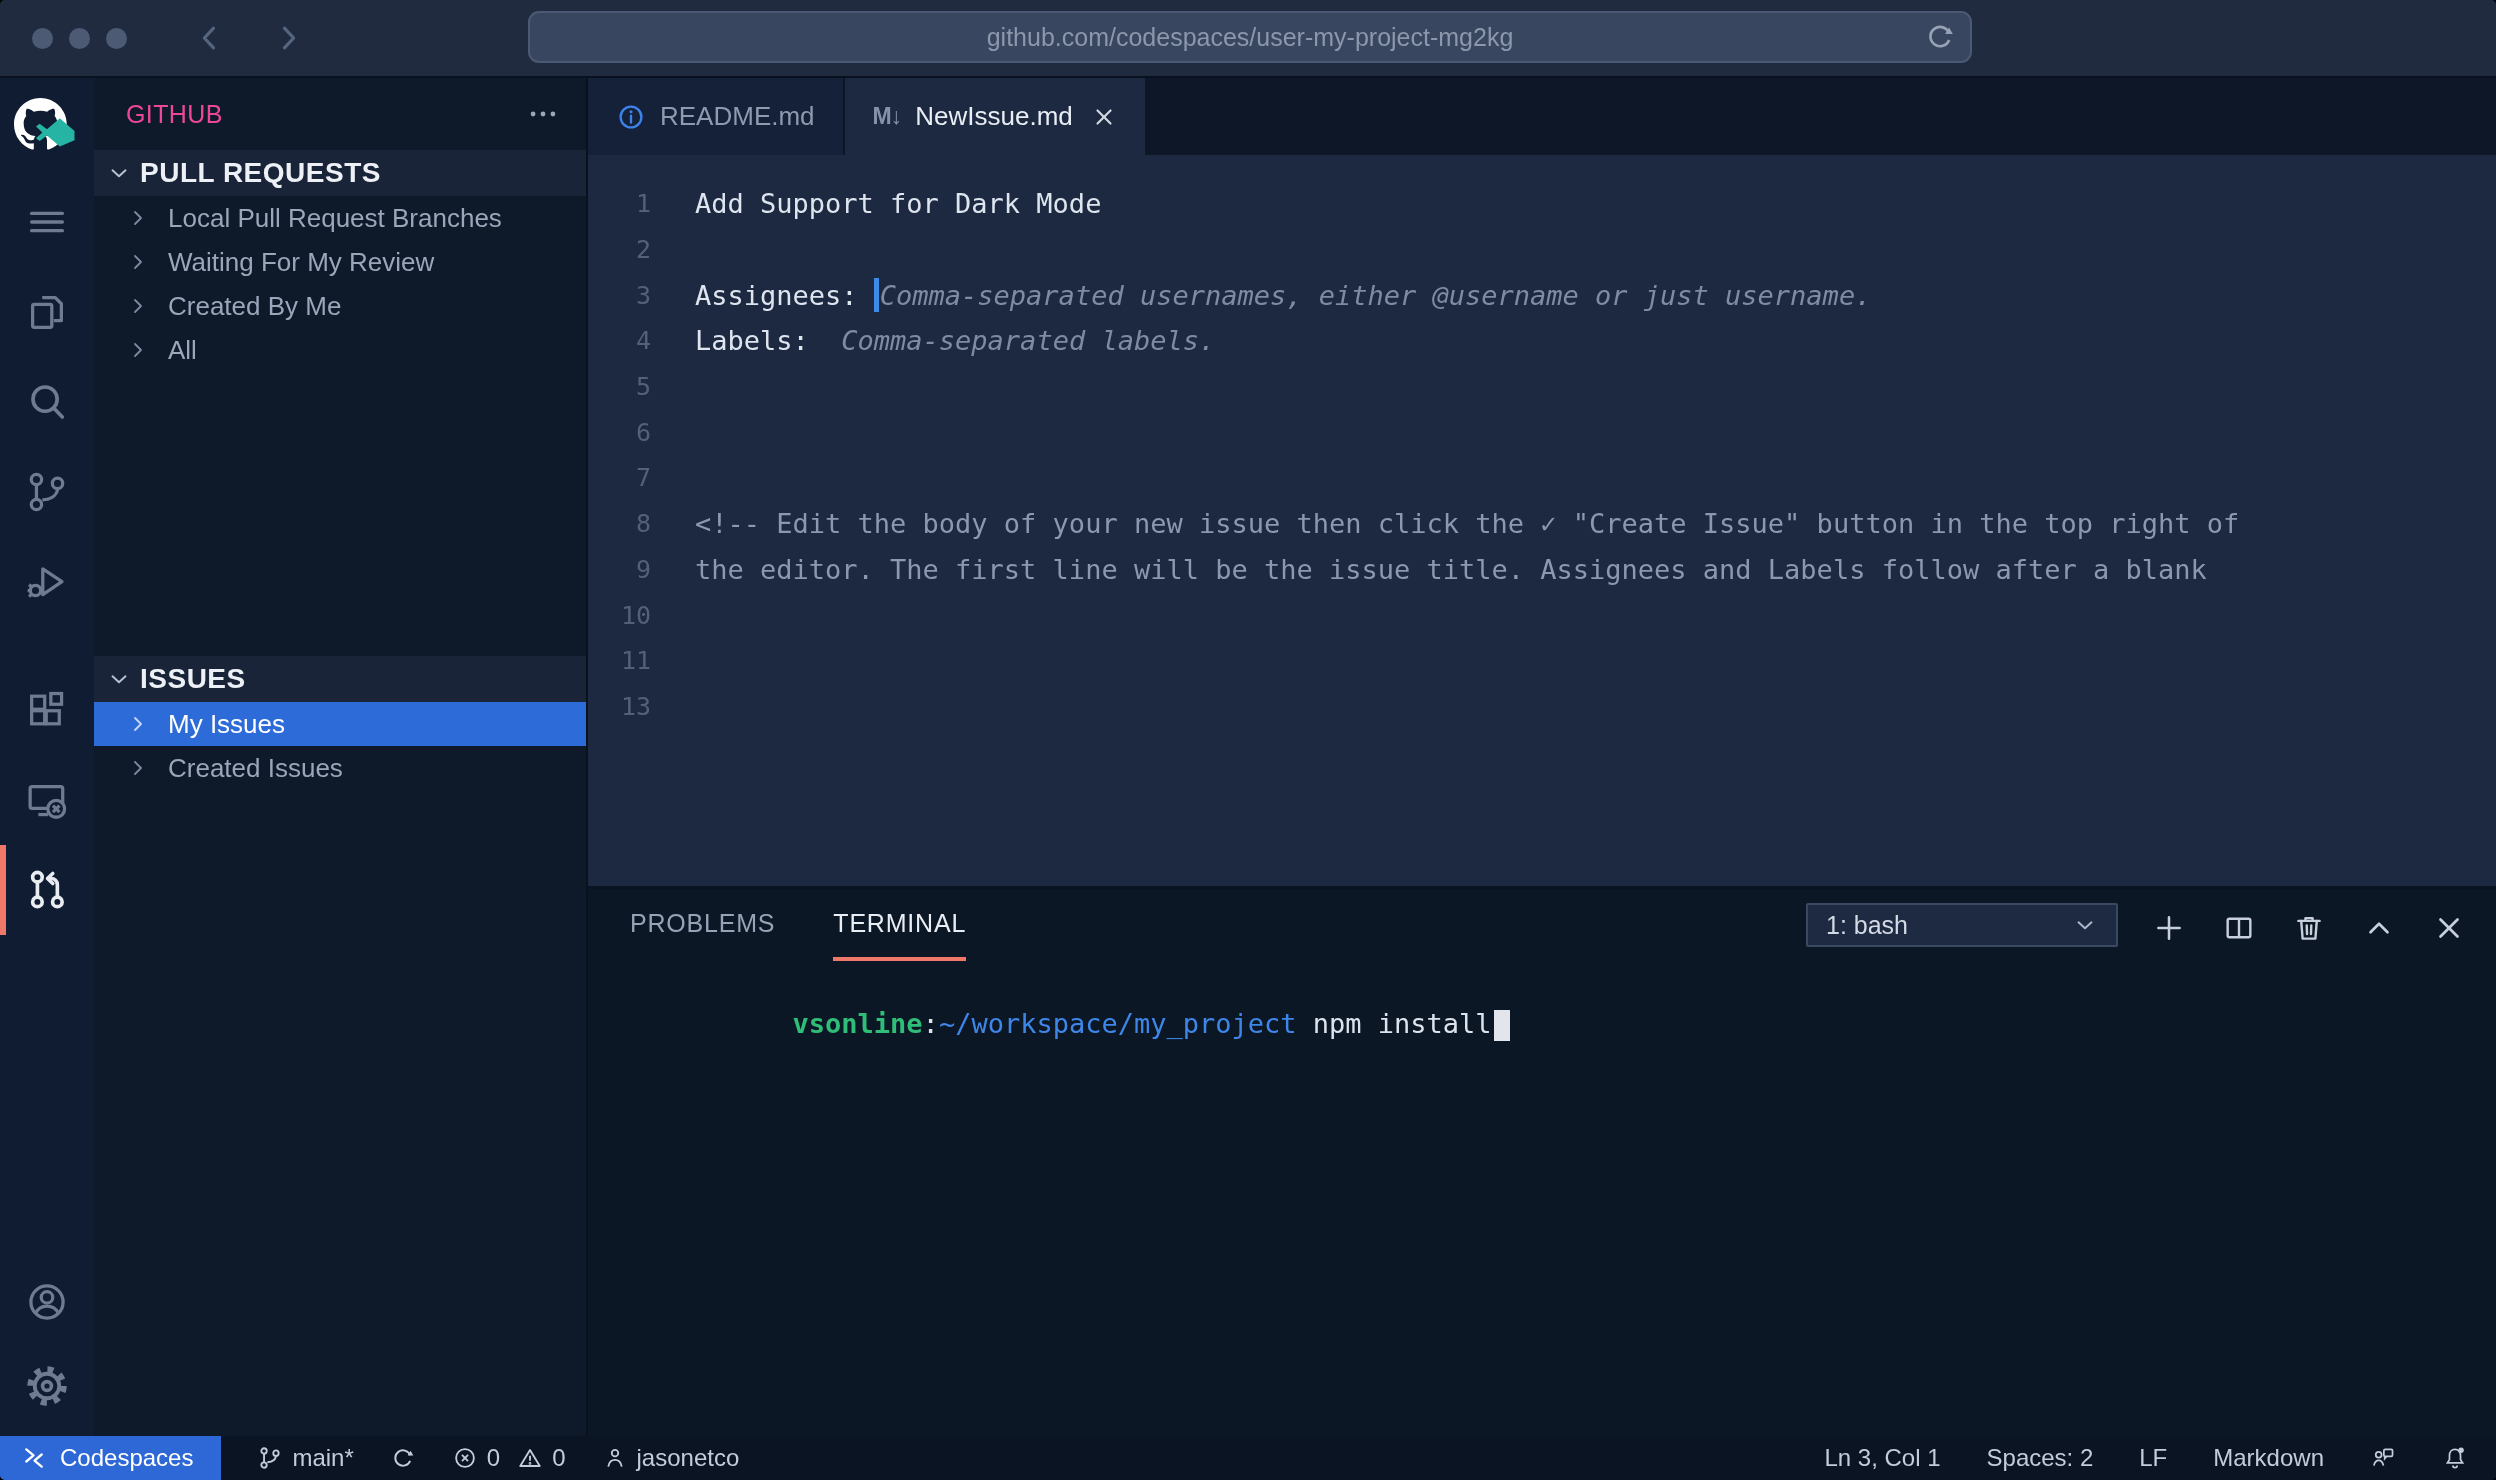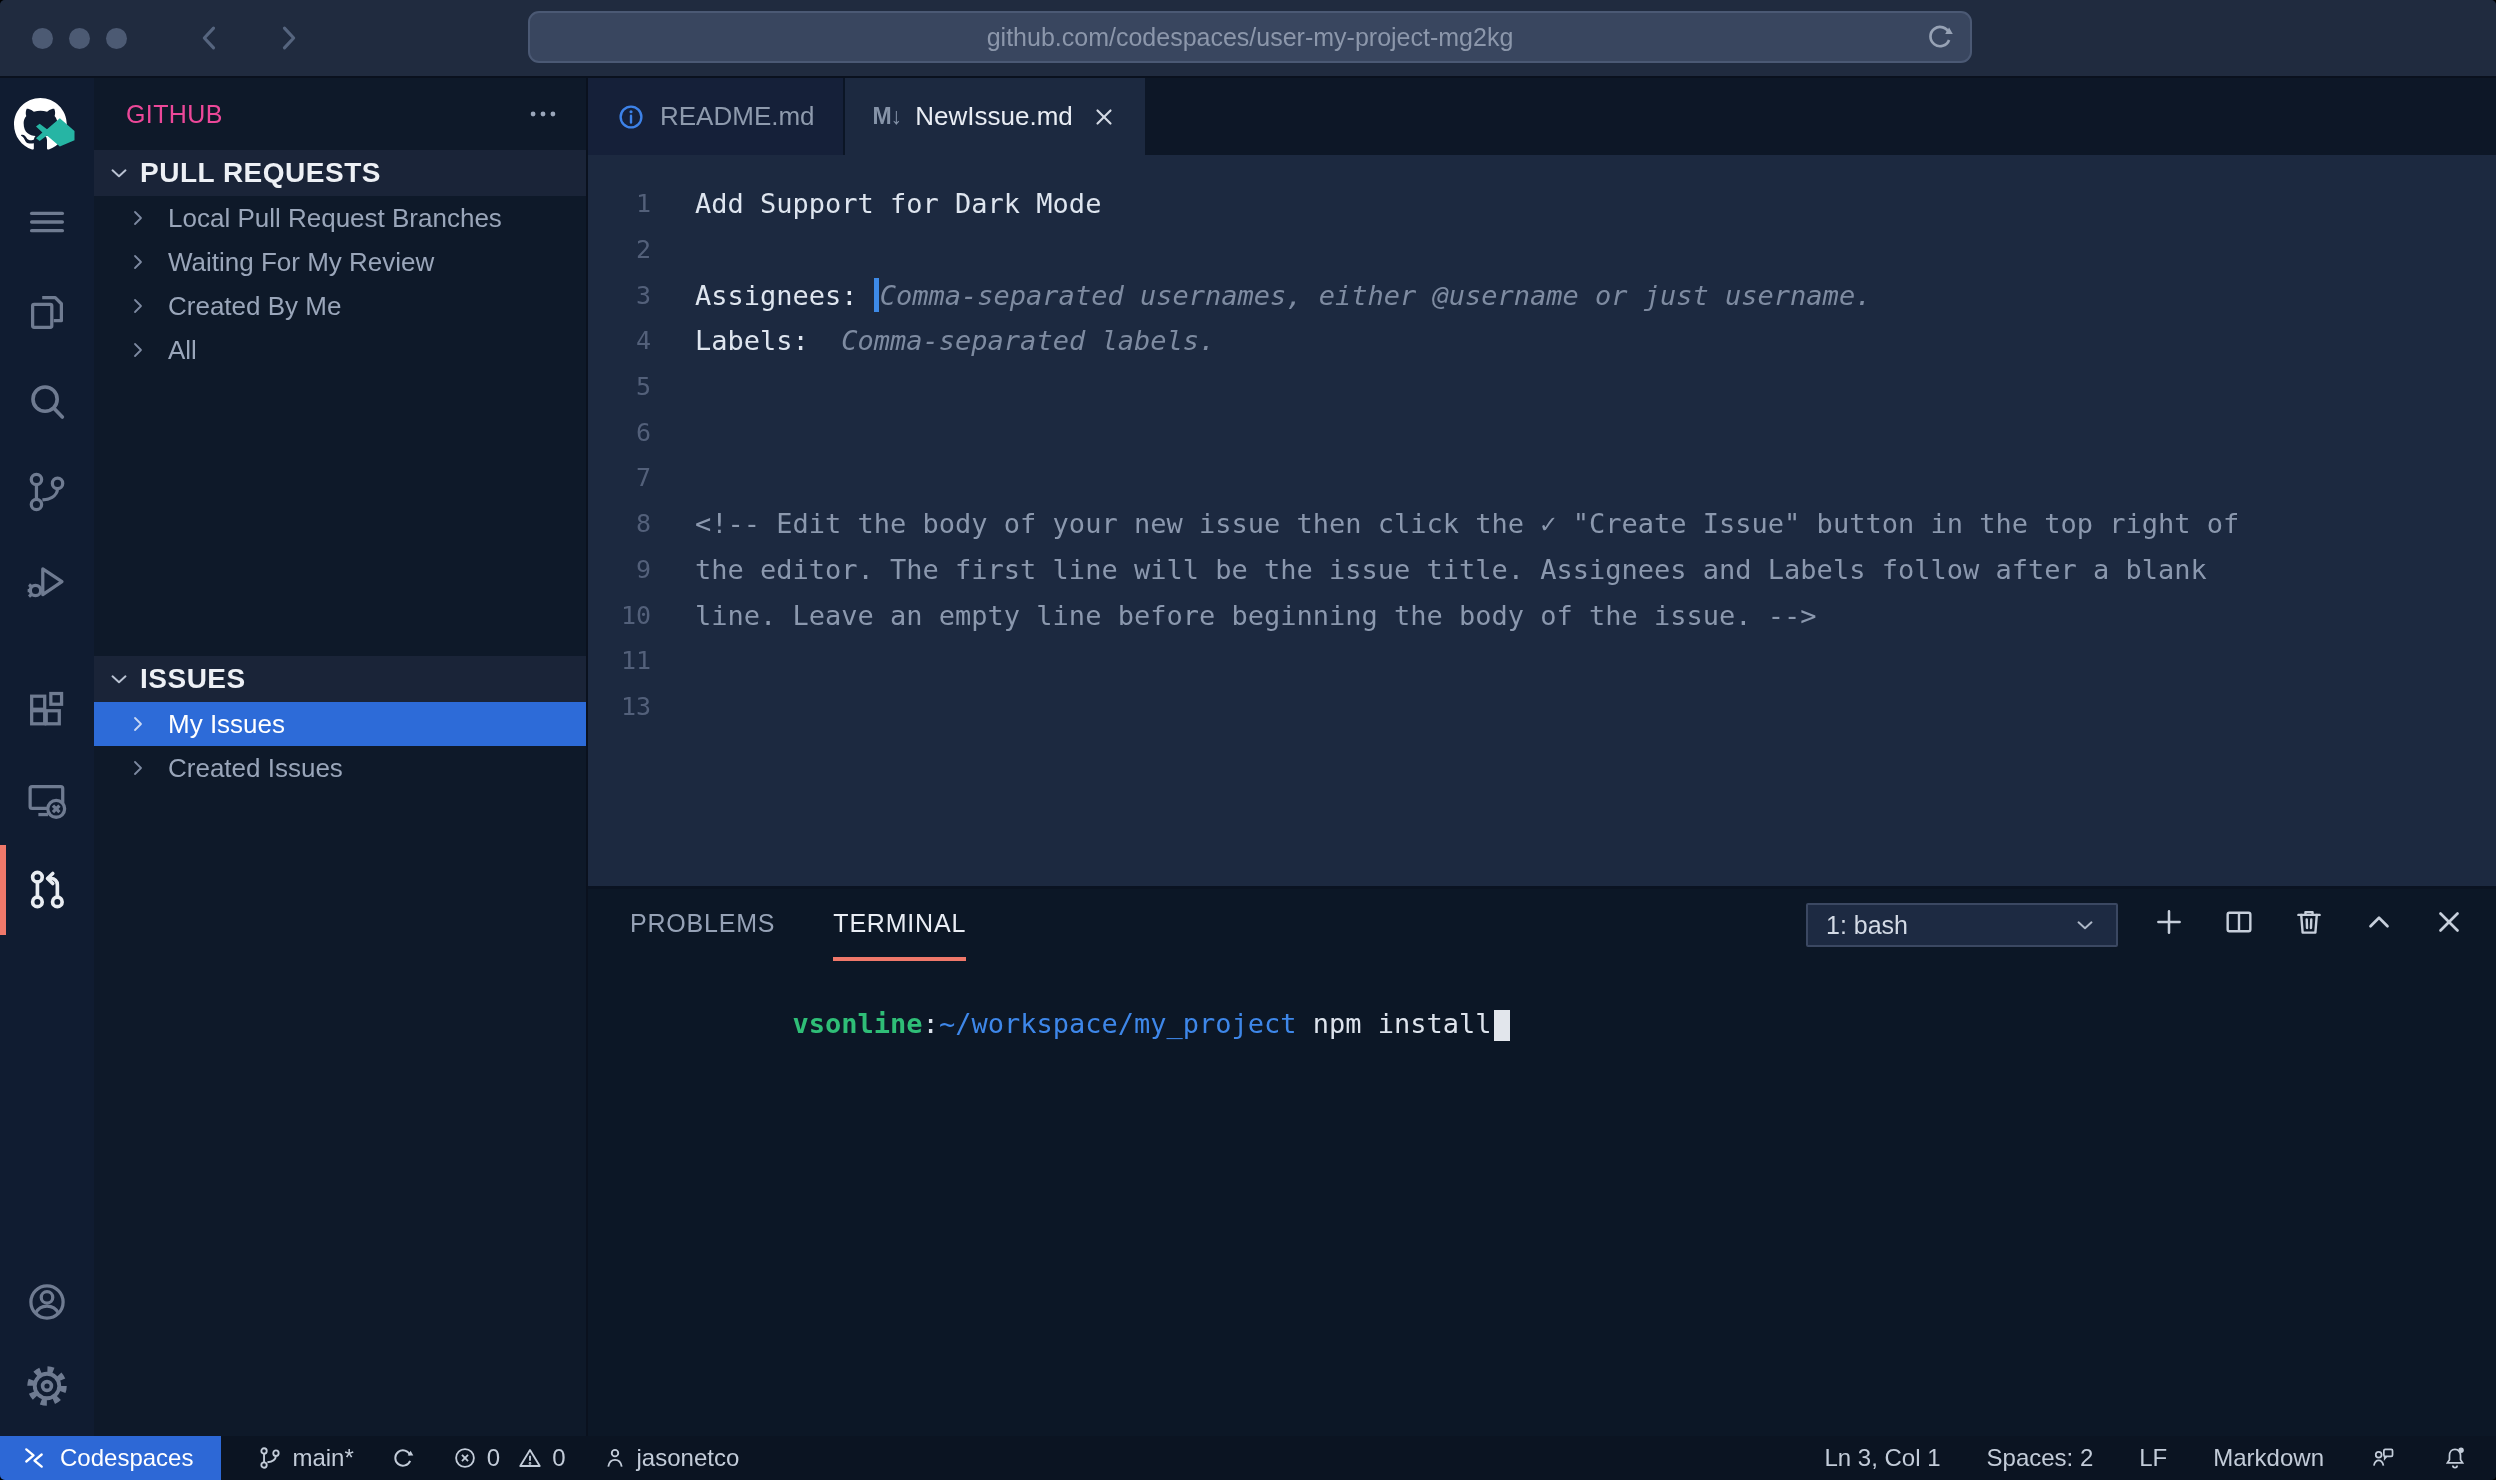--- a/index.html
+++ b/index.html
@@ -56,21 +56,21 @@
   .code{color:#DEE5EF;}
   .ghost{color:#7E8BA1;font-style:italic;}
   .comment{color:#8B98AE;}
   .cursor-bar{display:inline-block;width:5px;height:34px;background:#3D8AE8;vertical-align:middle;margin-right:1px;}
 
   
   .panel{flex:1;background:#0C1726;border-top:3px solid #0A1322;display:flex;flex-direction:column;min-height:0;}
   .panel-header{height:72px;flex:0 0 72px;display:flex;align-items:center;padding:0 28px 0 42px;}
   .panel-tab{font-size:25px;letter-spacing:.8px;color:#96A2B6;margin-right:58px;height:72px;display:flex;align-items:center;box-sizing:border-box;border-bottom:4px solid transparent;}
   .panel-tab.active{color:#E9EDF4;border-bottom-color:#F0786A;}
-  .panel-controls{margin-left:auto;display:flex;align-items:flex-start;gap:32px;color:#C7CFDB;}
+  .panel-controls{margin-left:auto;display:flex;align-items:flex-end;gap:32px;color:#C7CFDB;}
   .shell-select{width:312px;height:44px;background:#1D2A42;border:2px solid #3B4862;box-sizing:border-box;display:flex;align-items:center;padding:0 18px;color:#D3DAE5;font-size:25px;border-radius:2px;}
   .shell-select svg{margin-left:auto;width:26px;height:26px;color:#AEB8C8;}
   .pico{width:38px;height:38px;display:flex;align-items:center;justify-content:center;}
   .pico svg{width:34px;height:34px;}
   .terminal-body{flex:1;padding:16px 0 0 42px;font-family:"DejaVu Sans Mono",monospace;font-size:27px;white-space:pre;}
   .t-user{color:#2FBE77;font-weight:bold;}
   .t-sep{color:#DDE3EC;}
   .t-path{color:#3E87E9;font-weight:normal;}
   .t-cmd{color:#DDE3EC;}
   .t-cursor{display:inline-block;width:16px;height:31px;background:#E2E6EC;vertical-align:middle;margin-left:2px;}
@@ -303,21 +303,21 @@
       <div class="editor">
         <div class="cline"><span class="gutter">1</span><span class="code">Add Support for Dark Mode</span></div>
         <div class="cline"><span class="gutter">2</span></div>
         <div class="cline"><span class="gutter">3</span><span class="code">Assignees: </span><span class="cursor-bar"></span><span class="ghost">Comma-separated usernames, either @username or just username.</span></div>
         <div class="cline"><span class="gutter">4</span><span class="code">Labels:  </span><span class="ghost">Comma-separated labels.</span></div>
         <div class="cline"><span class="gutter">5</span></div>
         <div class="cline"><span class="gutter">6</span></div>
         <div class="cline"><span class="gutter">7</span></div>
         <div class="cline"><span class="gutter">8</span><span class="comment">&lt;!-- Edit the body of your new issue then click the ✓ "Create Issue" button in the top right of</span></div>
         <div class="cline"><span class="gutter">9</span><span class="comment">the editor. The first line will be the issue title. Assignees and Labels follow after a blank</span></div>
-        <div class="cline"><span class="gutter">10</span><span class="comment">line. Leave an empty line before beginning the body of the issue. --&gt;</span></div>
+        <div class="cline"><span class="gutter">10</span></div>
         <div class="cline"><span class="gutter">11</span></div>
         <div class="cline"><span class="gutter">13</span></div>
       </div>
 
       <div class="panel">
         <div class="panel-header">
           <div class="panel-tab">PROBLEMS</div>
           <div class="panel-tab active">TERMINAL</div>
           <div class="panel-controls">
             <div class="shell-select">

